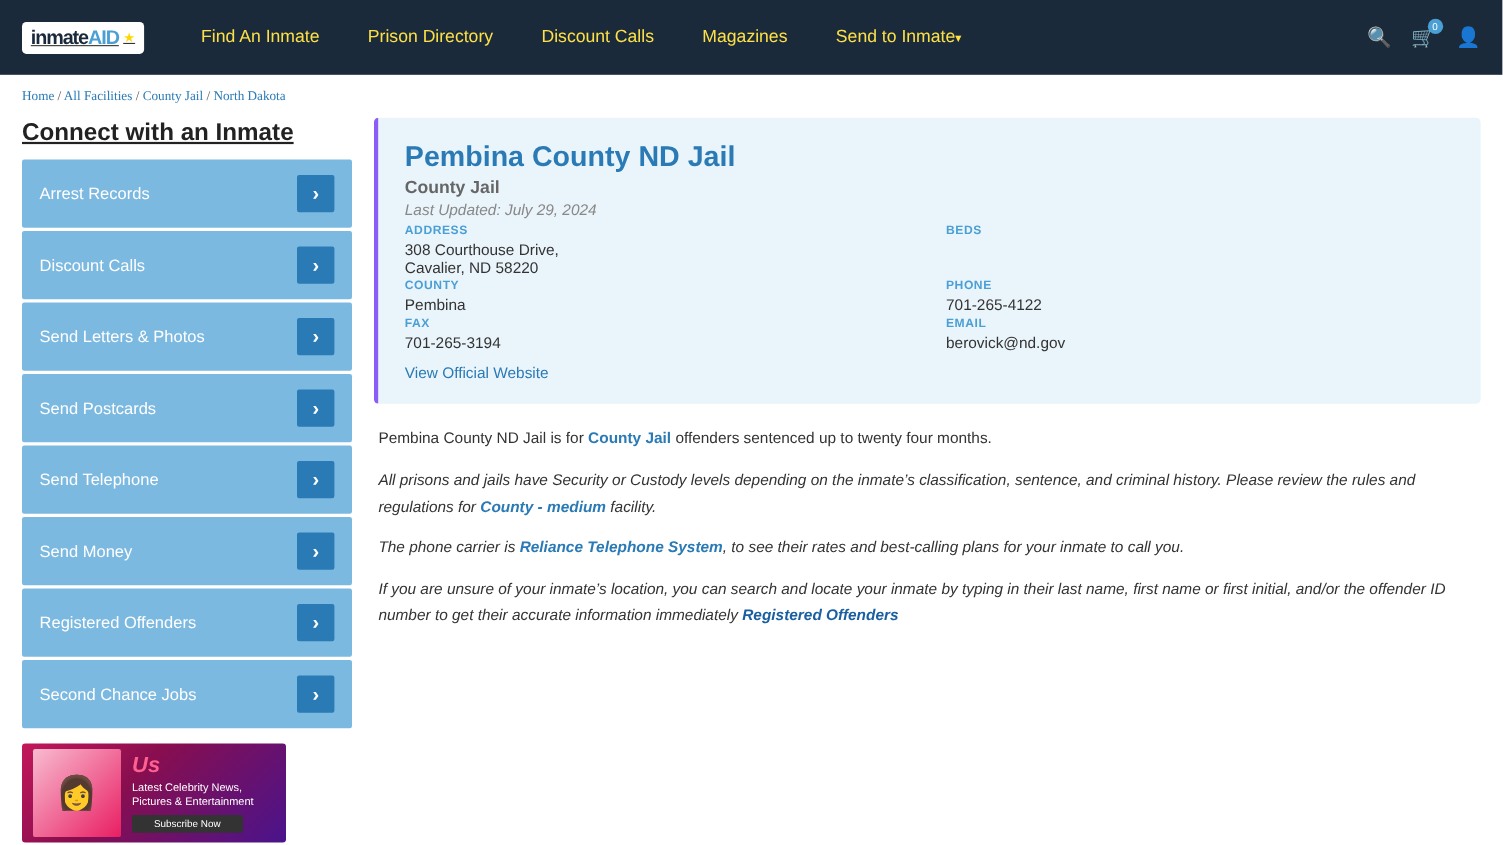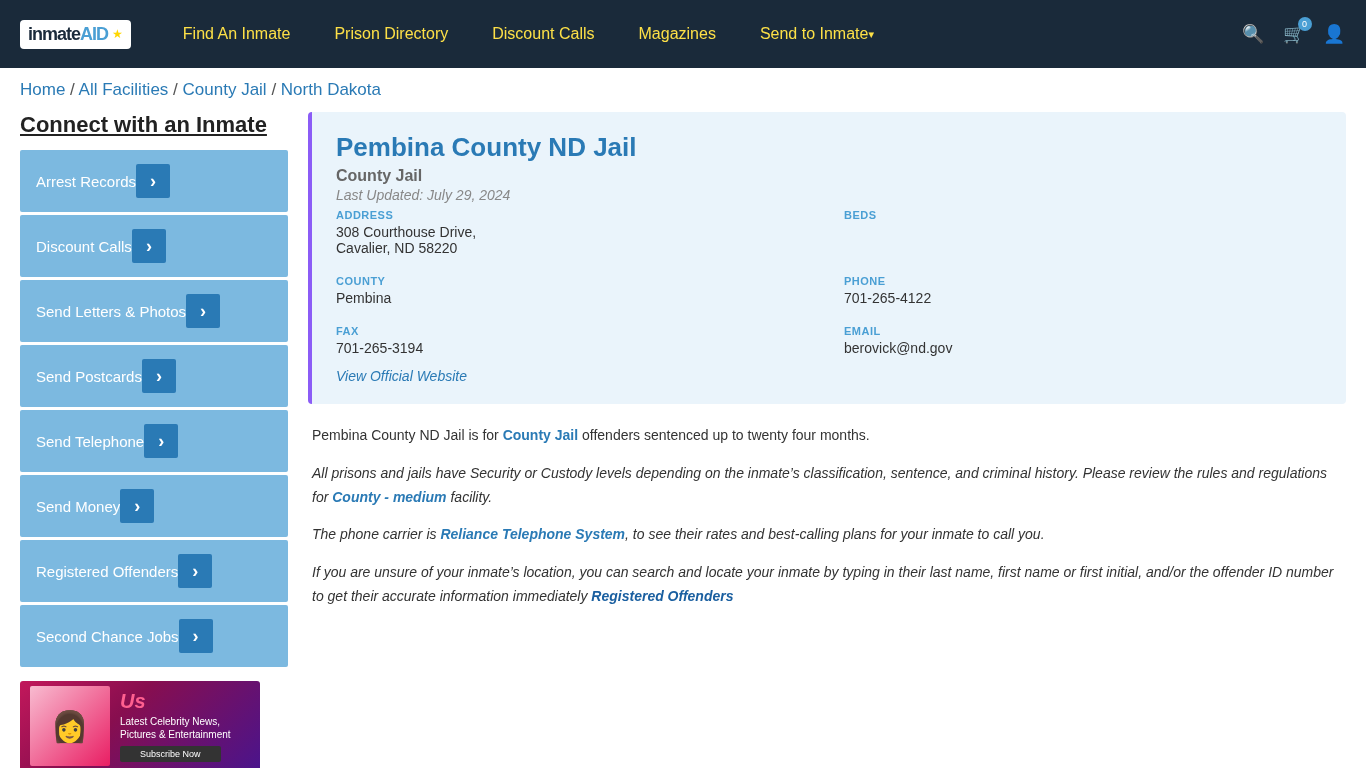--- a/index.html
+++ b/index.html
@@ -11,20 +11,21 @@
       height: 68px;
       display: flex;
       align-items: center;
       padding: 0 20px;
       gap: 0;
     }
     .navbar-brand {
       display: flex;
       align-items: flex-end;
       margin-right: 30px;
+      text-decoration: underline;
     }
     .logo-box {
       background: #fff;
       border-radius: 4px;
       padding: 4px 8px;
       display: flex;
       align-items: center;
       gap: 4px;
     }
     .logo-text {
@@ -83,58 +84,59 @@
       width: 14px;
       height: 14px;
       display: flex;
       align-items: center;
       justify-content: center;
     }
 
     
     .breadcrumb {
       padding: 12px 20px;
-      font-size: 17px;
+      font-size: 12px;
       color: #555;
+      font-family: Liberation Serif, serif;
     }
     .breadcrumb a {
       color: #2a7ab5;
       text-decoration: none;
     }
     .breadcrumb span { color: #555; }
 
     
     .main-content {
       display: flex;
       padding: 0 20px 20px 20px;
       gap: 20px;
     }
 
     
     .sidebar {
-      width: 268px;
+      width: 300px;
       flex-shrink: 0;
     }
     .sidebar-title {
       font-size: 22px;
       font-weight: bold;
       text-decoration: underline;
       margin-bottom: 12px;
       color: #222;
     }
     .sidebar-menu {
       list-style: none;
       display: flex;
       flex-direction: column;
       gap: 3px;
     }
     .sidebar-menu-item {
       display: flex;
       align-items: center;
-      justify-content: flex-start;
+      justify-content: space-between;
       background: #7cb9e0;
       color: #fff;
       padding: 14px 16px;
       cursor: pointer;
       font-size: 15px;
       border-radius: 2px;
     }
     .sidebar-arrow {
       background: #2a7ab5;
       width: 34px;
@@ -223,41 +225,40 @@
     }
     .facility-updated {
       font-size: 14px;
       color: #888;
       font-style: italic;
       margin-bottom: 6px;
     }
     .facility-details {
       display: grid;
       grid-template-columns: 1fr 1fr;
-      gap: 19px 30px;
+      gap: 3px 30px;
     }
     .detail-field-label {
       font-size: 11px;
       font-weight: bold;
       color: #4a9fd4;
       text-transform: uppercase;
       letter-spacing: 0.5px;
       margin-bottom: 3px;
     }
     .detail-field-value {
       font-size: 14px;
       color: #333;
     }
     .view-website-link {
       color: #2a7ab5;
       text-decoration: none;
       font-size: 14px;
       display: inline-block;
       margin-top: 12px;
-      font-style: italic;
     }
 
     
     .description-block {
       font-size: 14px;
       line-height: 1.7;
       color: #333;
       padding: 0 4px;
     }
     .description-block p {

